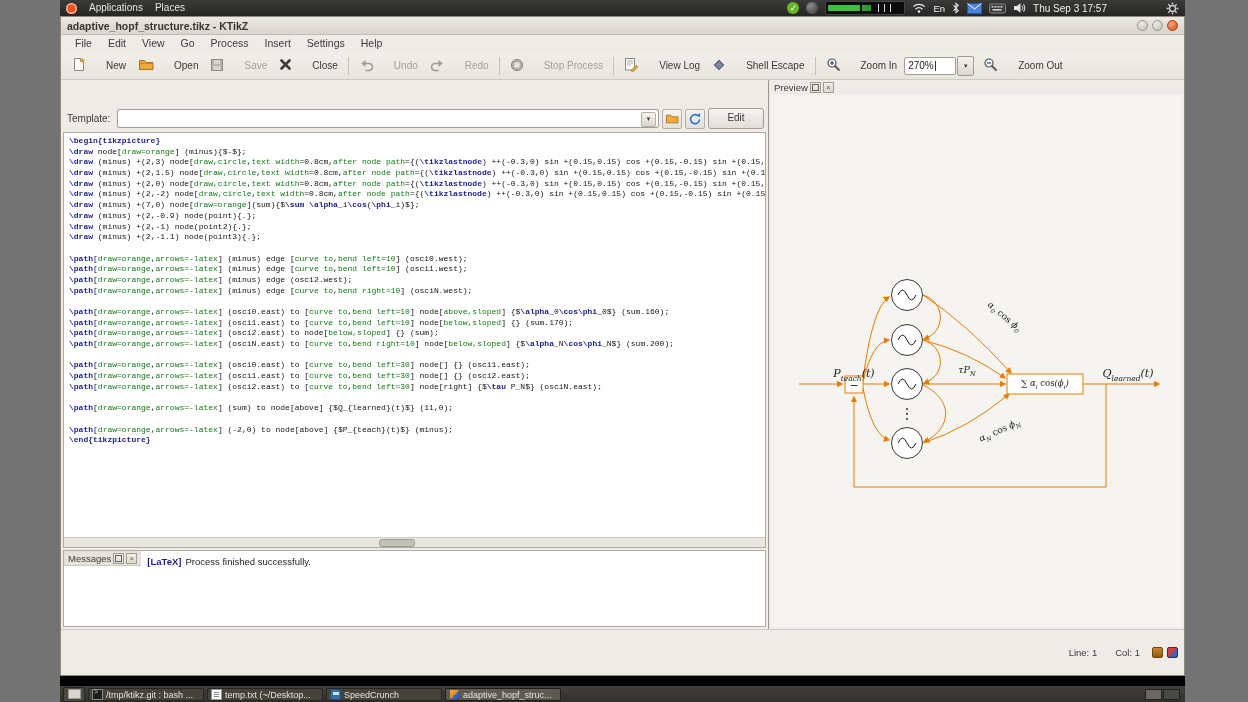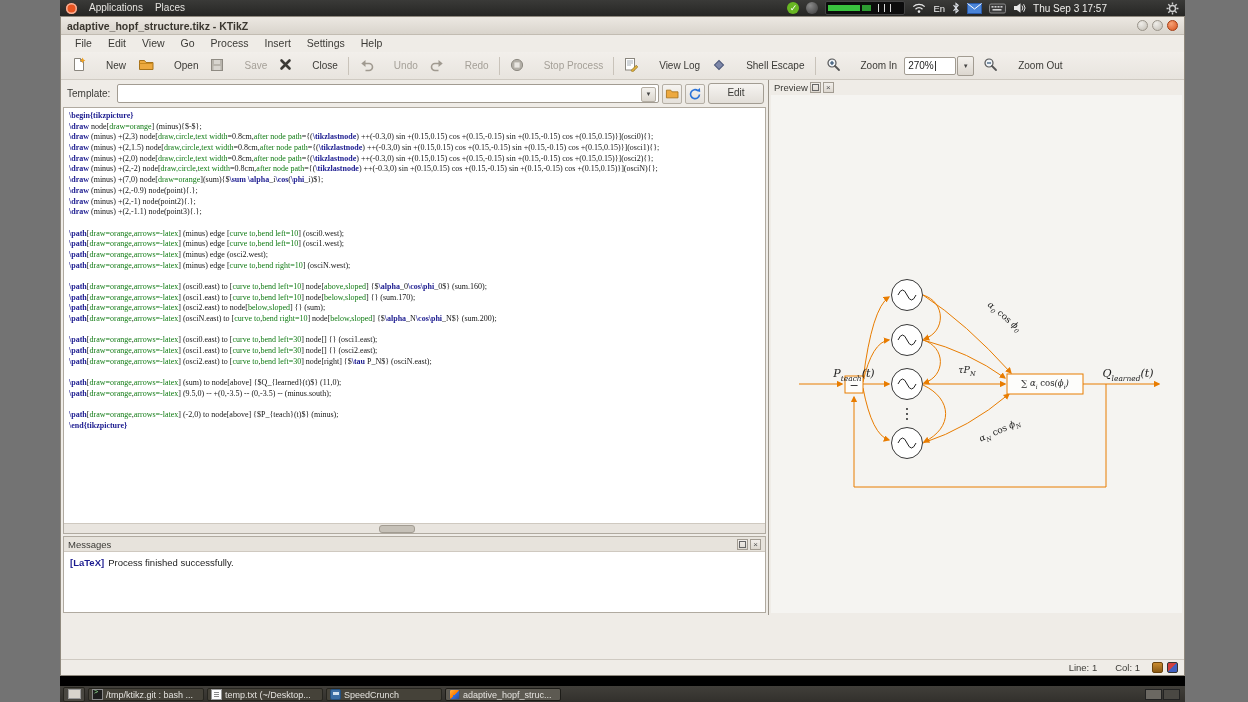--- a/index.html
+++ b/index.html
@@ -35,53 +35,53 @@
 
   .toolbar{height:27px;flex:none;display:flex;align-items:center;padding:0 5px;background:linear-gradient(#f2efeb,#e8e4de);border-bottom:1px solid #cfcac2;}
   .tb-btn{display:flex;align-items:center;gap:20px;padding:2px 6px;font-size:10px;color:#3b3a36;border-radius:3px;white-space:nowrap;}
   .tb-btn.disabled{color:#a5a098;}
   .tb-sep{width:1px;height:18px;background:#c9c3ba;margin:0 4px;flex:none;}
   .zoom-input{width:44px;height:16px;background:#fff;border:1px solid #a29c92;border-radius:2px;display:flex;align-items:center;font-size:10px;color:#222;padding:0 3px;margin:0 1px;}
   .caret{width:1px;height:10px;background:#333;margin-left:1px;}
   .combo-arrow-btn{width:15px;height:18px;border:1px solid #a29c92;border-radius:2px;background:linear-gradient(#f4f2ee,#dcd7cf);display:flex;align-items:center;justify-content:center;font-size:6px;color:#444;margin-right:3px;}
 
   .main{flex:1;display:flex;min-height:0;}
-  .left-col{width:707px;flex:none;display:flex;flex-direction:column;min-height:0;}
+  .left-col{width:707px;flex:none;display:flex;flex-direction:column;min-height:0;margin-top:25px;}
   .template-row{height:23px;flex:none;display:flex;align-items:center;padding:2px 4px;gap:3px;font-size:10px;color:#3b3a36;}
   .template-label{margin:0 4px 0 2px;}
   .template-combo{flex:1;height:17px;background:#fff;border:1px solid #a29c92;border-radius:2px;display:flex;align-items:center;padding:0 3px;position:relative;font-size:10px;}
   .template-combo .arrow{position:absolute;right:2px;top:2px;width:13px;height:13px;background:linear-gradient(#f4f2ee,#dcd7cf);border:1px solid #b5afa5;border-radius:2px;font-size:6px;color:#444;text-align:center;line-height:12px;}
   .small-icon-btn{width:18px;height:18px;border:1px solid #b5afa5;border-radius:2px;background:linear-gradient(#f6f4f1,#e4e0da);display:flex;align-items:center;justify-content:center;}
   .edit-btn{width:54px;height:19px;border:1px solid #a29c92;border-radius:3px;background:linear-gradient(#f6f4f1,#e2ded8);font-size:10px;color:#3b3a36;text-align:center;line-height:18px;}
 
   .editor{flex:1;margin:0 2px;border:1px solid #b0aaa0;background:#fff;display:flex;flex-direction:column;min-height:0;overflow:hidden;}
-  .code{flex:1;font-family:Liberation Serif, serif;font-size:8px;line-height:10.7px;color:#141414;padding:3px 0 6px 5px;overflow:hidden;}
+  .code{flex:1;font-family:Liberation Mono, monospace;font-size:8px;line-height:10.7px;color:#141414;padding:3px 0 6px 5px;overflow:hidden;}
   .code-line{white-space:pre;height:10.7px;}
   .code .k{color:#1b1b8f;font-weight:bold;}
   .code .g{color:#0f7a12;}
   .hscroll{height:9px;flex:none;background:#e9e5df;border-top:1px solid #cfc9c0;position:relative;}
   .hscroll-thumb{position:absolute;left:45%;top:1px;width:34px;height:6px;background:#c6c1b8;border:1px solid #a29c92;border-radius:3px;}
 
-  .messages{height:75px;flex:none;display:flex;flex-direction:column;margin:2px;border:1px solid #b0aaa0;background:#fff;}
+  .messages{height:75px;flex:none;display:flex;flex-direction:row;margin:2px;border:1px solid #b0aaa0;background:#fff;}
   .pane-header{height:14px;flex:none;background:#e7e3dc;display:flex;align-items:center;font-size:9.5px;color:#3b3a36;padding:0 4px;border-bottom:1px solid #cfc9c0;}
   .pane-header .ph-spacer{flex:1;}
   .mini-btn{width:11px;height:11px;border:1px solid #a29c92;background:linear-gradient(#f2efeb,#ddd8d0);margin-left:2px;display:flex;align-items:center;justify-content:center;font-size:8px;line-height:9px;color:#555;box-sizing:border-box;}
   .mini-sq{width:5px;height:5px;border:1px solid #666;}
   .msg-content{flex:1;font-size:9.5px;color:#222;padding:5px 6px;}
   .msg-tag{font-weight:bold;color:#1b1b8f;margin-right:4px;}
 
   .right-col{flex:1;display:flex;flex-direction:column;border-left:1px solid #9a948a;min-width:0;}
   .preview-header{height:15px;flex:none;display:flex;align-items:center;font-size:9.5px;color:#3b3a36;padding:0 5px;}
   .preview-canvas{flex:1;margin:0 2px 2px 2px;background:#f5f4f1;position:relative;overflow:hidden;}
   .preview-canvas svg{position:absolute;left:0;top:0;}
   .math-label{position:absolute;color:#1a1a1a;font-family:"DejaVu Serif",serif;font-style:italic;white-space:nowrap;transform:translate(-50%,-50%);}
   .math-label sub{font-size:68%;}
   .math-label .rm{font-style:normal;}
 
-  .statusbar{height:15px;flex:none;background:#efece7;border-top:1px solid #cfcac2;display:flex;align-items:center;justify-content:flex-end;font-size:9.5px;color:#3b3a36;padding:0 6px;gap:4px;margin-top:44px;}
+  .statusbar{height:15px;flex:none;background:#efece7;border-top:1px solid #cfcac2;display:flex;align-items:center;justify-content:flex-end;font-size:9.5px;color:#3b3a36;padding:15px 6px;gap:4px;}
   .sb-line{margin-right:14px;}
   .status-icon{width:11px;height:11px;border-radius:2px;flex:none;}
   .status-icon.a{background:linear-gradient(#c98a2e,#8a5a14);border:1px solid #6b440e;box-sizing:border-box;}
   .status-icon.b{background:linear-gradient(135deg,#d04040 50%,#4060c0 50%);border:1px solid #333;box-sizing:border-box;}
 
   
   .taskbar{position:absolute;left:0;right:0;top:686px;height:16px;background:linear-gradient(#413f3a,#32302c);display:flex;align-items:center;gap:3px;padding:1px 3px;box-sizing:border-box;}
   .show-desktop{width:20px;height:13px;border:1px solid #26251f;border-radius:2px;background:#4a4842;display:flex;align-items:center;justify-content:center;flex:none;}
   .sd-icon{width:11px;height:8px;border:1px solid #999;background:#d8d4cc;}
   .task-list{display:flex;gap:3px;align-items:stretch;height:13px;}
@@ -330,21 +330,20 @@
                 <div class="code-line"><span class="k">\path</span>[<span class="g">draw=orange</span>,<span class="g">arrows=-latex</span>] (osci0.east) to [<span class="g">curve to</span>,<span class="g">bend left=10</span>] node[<span class="g">above,sloped</span>] {$<span class="k">\alpha</span>_0<span class="k">\cos</span><span class="k">\phi</span>_0$} (sum.160);</div>
                 <div class="code-line"><span class="k">\path</span>[<span class="g">draw=orange</span>,<span class="g">arrows=-latex</span>] (osci1.east) to [<span class="g">curve to</span>,<span class="g">bend left=10</span>] node[<span class="g">below,sloped</span>] {} (sum.170);</div>
                 <div class="code-line"><span class="k">\path</span>[<span class="g">draw=orange</span>,<span class="g">arrows=-latex</span>] (osci2.east) to node[<span class="g">below,sloped</span>] {} (sum);</div>
                 <div class="code-line"><span class="k">\path</span>[<span class="g">draw=orange</span>,<span class="g">arrows=-latex</span>] (osciN.east) to [<span class="g">curve to</span>,<span class="g">bend right=10</span>] node[<span class="g">below,sloped</span>] {$<span class="k">\alpha</span>_N<span class="k">\cos</span><span class="k">\phi</span>_N$} (sum.200);</div>
                 <div class="code-line">&nbsp;</div>
                 <div class="code-line"><span class="k">\path</span>[<span class="g">draw=orange</span>,<span class="g">arrows=-latex</span>] (osci0.east) to [<span class="g">curve to</span>,<span class="g">bend left=30</span>] node[] {} (osci1.east);</div>
                 <div class="code-line"><span class="k">\path</span>[<span class="g">draw=orange</span>,<span class="g">arrows=-latex</span>] (osci1.east) to [<span class="g">curve to</span>,<span class="g">bend left=30</span>] node[] {} (osci2.east);</div>
                 <div class="code-line"><span class="k">\path</span>[<span class="g">draw=orange</span>,<span class="g">arrows=-latex</span>] (osci2.east) to [<span class="g">curve to</span>,<span class="g">bend left=30</span>] node[right] {$<span class="k">\tau</span> P_N$} (osciN.east);</div>
                 <div class="code-line">&nbsp;</div>
                 <div class="code-line"><span class="k">\path</span>[<span class="g">draw=orange</span>,<span class="g">arrows=-latex</span>] (sum) to node[above] {$Q_{learned}(t)$} (11,0);</div>
-                <div class="code-line"><span class="k">\path</span>[<span class="g">draw=orange</span>,<span class="g">arrows=-latex</span>] (9.5,0) -- +(0,-3.5) -- (0,-3.5) -- (minus.south);</div>
                 <div class="code-line">&nbsp;</div>
                 <div class="code-line"><span class="k">\path</span>[<span class="g">draw=orange</span>,<span class="g">arrows=-latex</span>] (-2,0) to node[above] {$P_{teach}(t)$} (minus);</div>
                 <div class="code-line"><span class="k">\end</span><span class="k">{tikzpicture}</span></div>
               </div>
             <div class="hscroll">
               <div class="hscroll-thumb"></div>
             </div>
           </div>
 
           <div class="messages">

